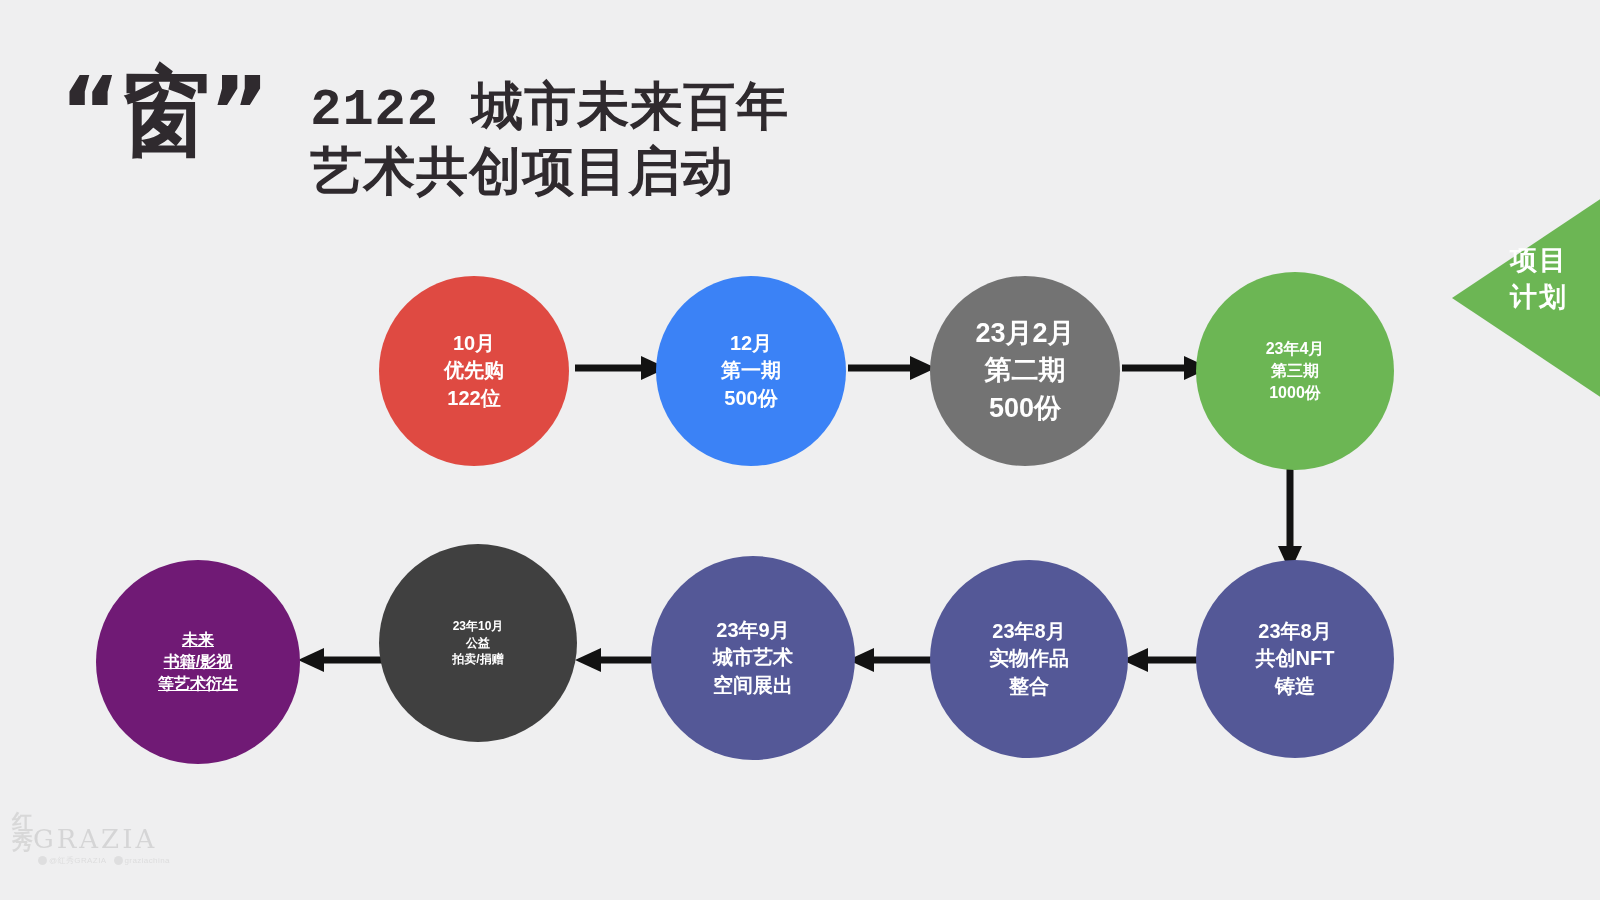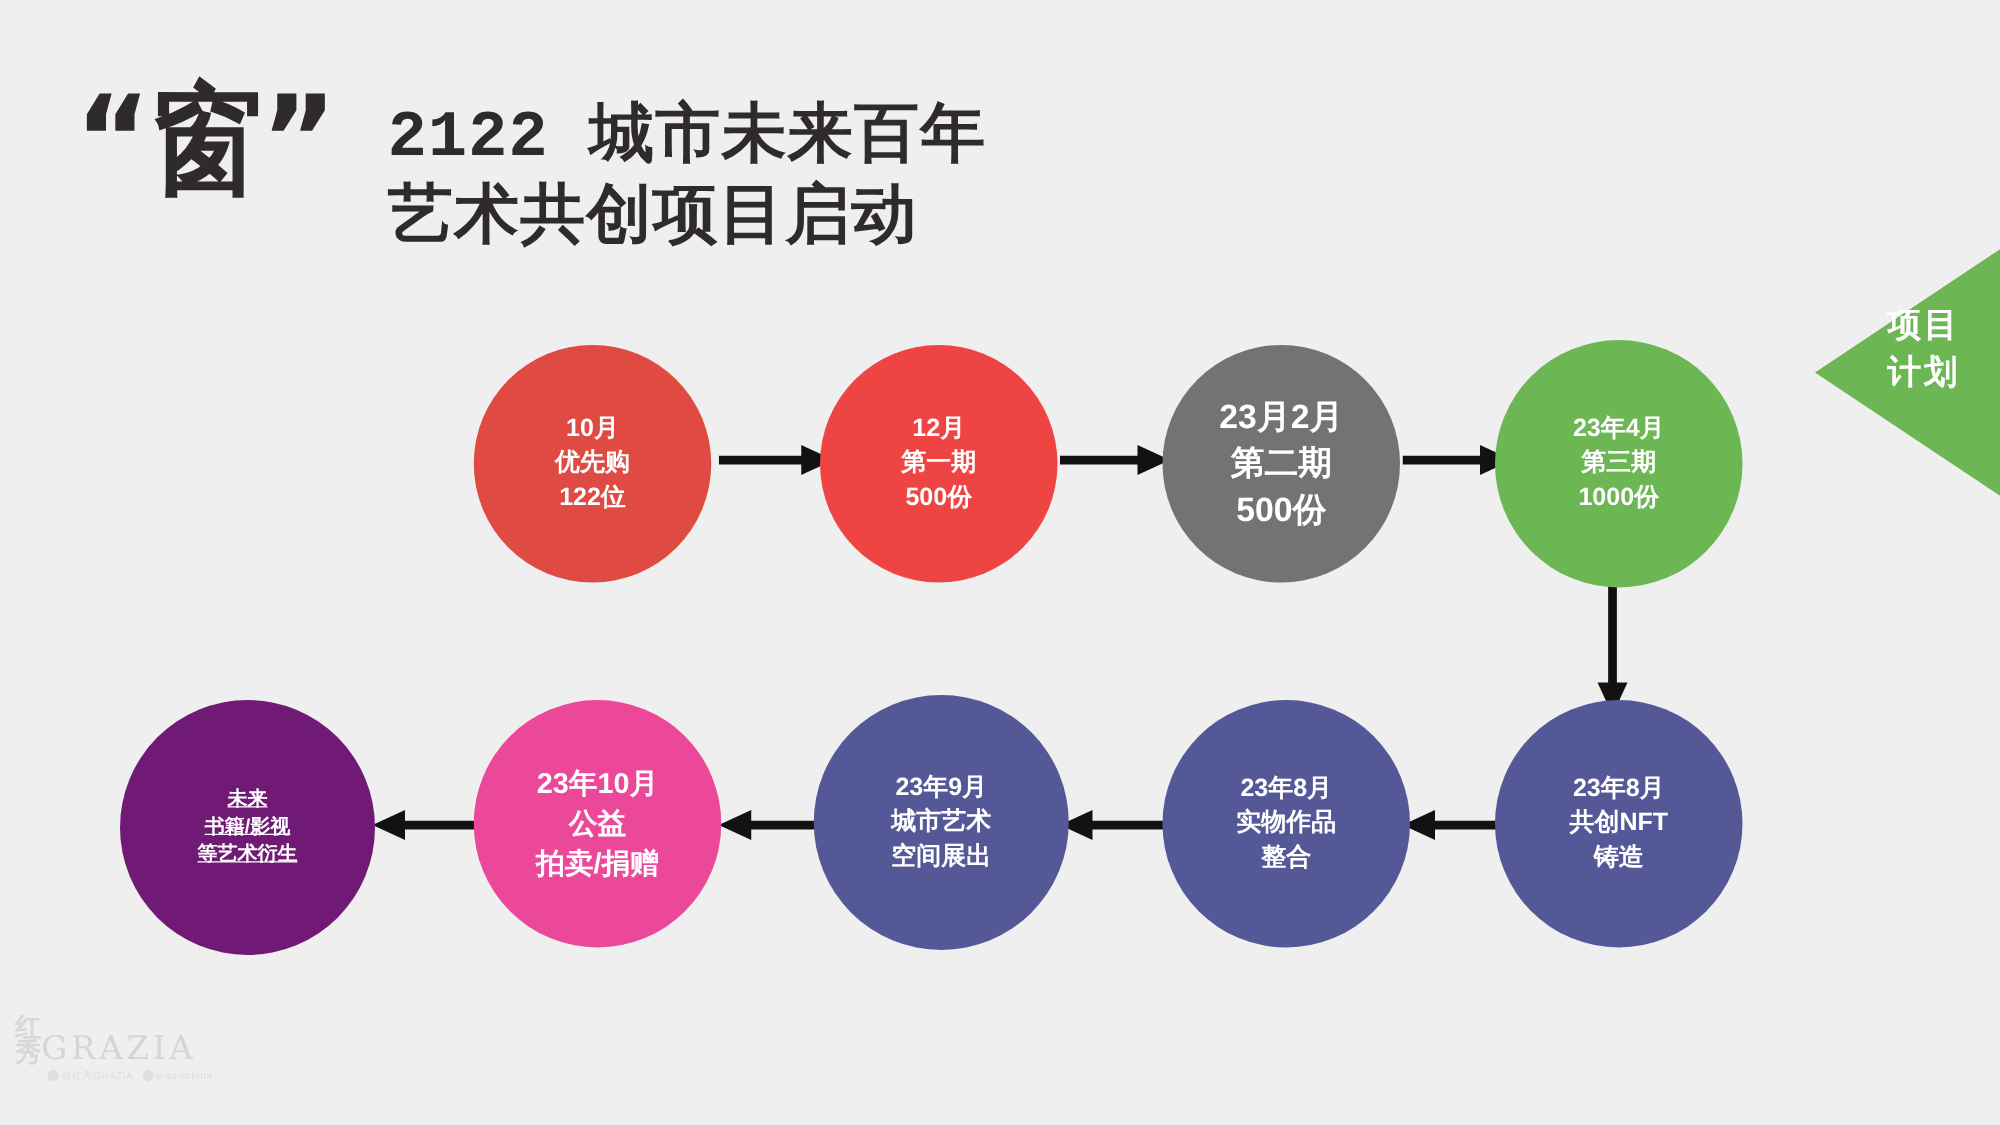--- a/index.html
+++ b/index.html
@@ -228,33 +228,33 @@
       <polygon points="0,16 26,4 26,28" fill="#121212"></polygon>
     </svg>
   </div>
 
   <div class="node" style="left:379px; top:276px; width:190px; height:190px; background:#df4a42; font-size:20px;">
     <span class="node-line">10月</span>
     <span class="node-line">优先购</span>
     <span class="node-line">122位</span>
   </div>
 
-  <div class="node" style="left:656px; top:276px; width:190px; height:190px; background:#ef4444; font-size:20px;">
+  <div class="node" style="left:656px; top:276px; width:190px; height:190px; background:#3b82f6; font-size:20px;">
     <span class="node-line">12月</span>
     <span class="node-line">第一期</span>
     <span class="node-line">500份</span>
   </div>
 
   <div class="node" style="left:930px; top:276px; width:190px; height:190px; background:#737373; font-size:27px;">
     <span class="node-line">23月2月</span>
     <span class="node-line">第二期</span>
     <span class="node-line">500份</span>
   </div>
 
-  <div class="node" style="left:1196px; top:272px; width:198px; height:198px; background:#6cb654; font-size:20px;">
+  <div class="node" style="left:1196px; top:272px; width:198px; height:198px; background:#6cb654; font-size:16px;">
     <span class="node-line">23年4月</span>
     <span class="node-line">第三期</span>
     <span class="node-line">1000份</span>
   </div>
 
   <div class="node" style="left:1196px; top:560px; width:198px; height:198px; background:#545897; font-size:20px;">
     <span class="node-line">23年8月</span>
     <span class="node-line">共创NFT</span>
     <span class="node-line">铸造</span>
   </div>
@@ -264,21 +264,21 @@
     <span class="node-line">实物作品</span>
     <span class="node-line">整合</span>
   </div>
 
   <div class="node" style="left:651px; top:556px; width:204px; height:204px; background:#545897; font-size:20px;">
     <span class="node-line">23年9月</span>
     <span class="node-line">城市艺术</span>
     <span class="node-line">空间展出</span>
   </div>
 
-  <div class="node" style="left:379px; top:560px; width:198px; height:198px; background:#ec4899; font-size:23px;">
+  <div class="node" style="left:379px; top:544px; width:198px; height:198px; background:#404040; font-size:12px;">
     <span class="node-line">23年10月</span>
     <span class="node-line">公益</span>
     <span class="node-line">拍卖/捐赠</span>
   </div>
 
   <div class="node" style="left:96px; top:560px; width:204px; height:204px; background:#701a75; font-size:16px;text-decoration:underline;">
     <span class="node-line">未来</span>
     <span class="node-line">书籍/影视</span>
     <span class="node-line">等艺术衍生</span>
   </div>

